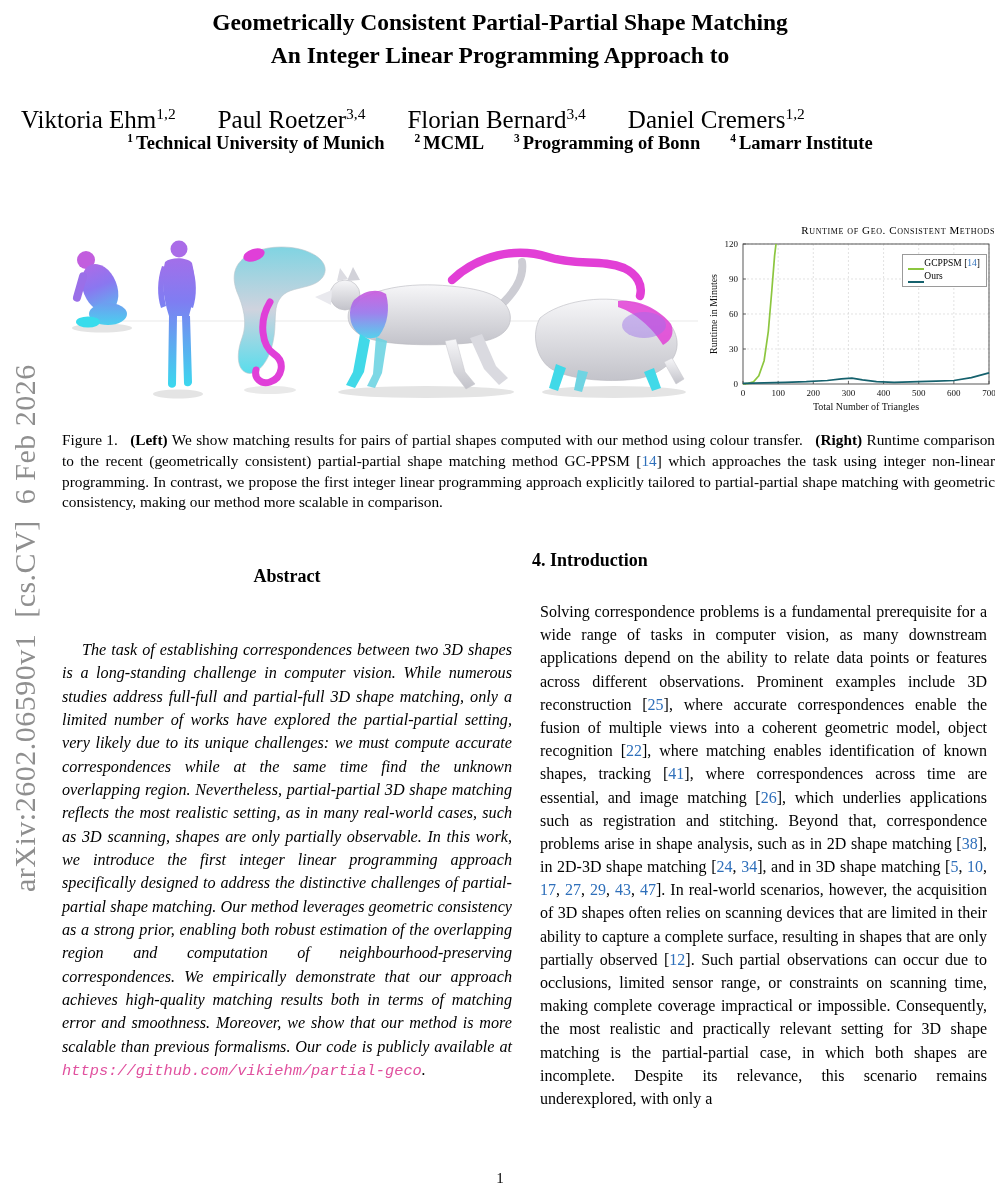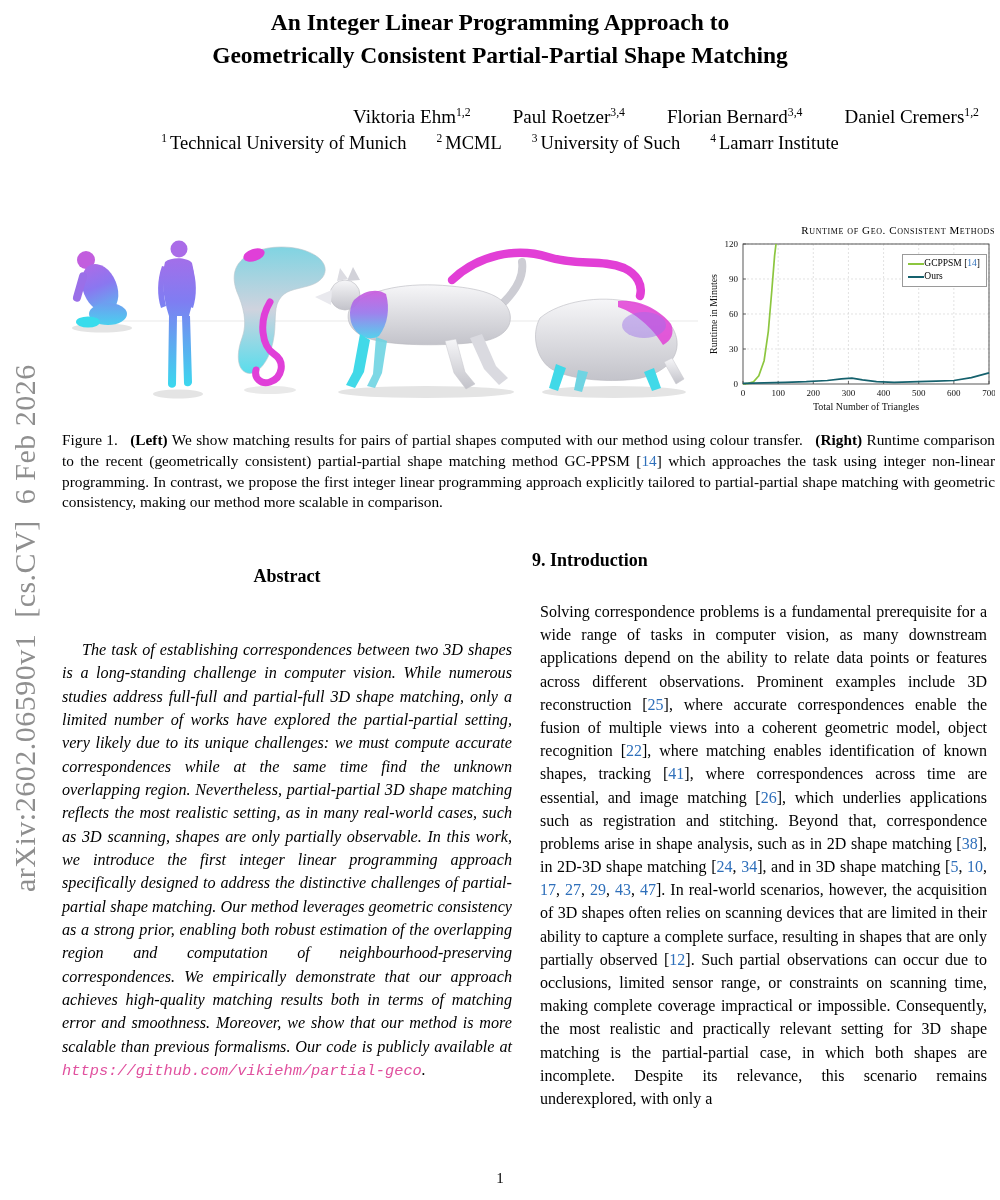--- a/index.html
+++ b/index.html
@@ -8,41 +8,41 @@
 
   
   .arxiv-banner{position:absolute;left:8px;top:892px;width:690px;
     transform:rotate(-90deg);transform-origin:0 0;
     font-size:30px;letter-spacing:0.5px;color:var(--arxiv,#8f8f8f);white-space:pre;}
 
   
   .paper-title{position:absolute;top:6px;left:0;right:0;margin:0;text-align:center;
     font-size:23.5px;font-weight:bold;line-height:1.42;}
   .paper-title .tline{display:block;}
-  .authors-row{position:absolute;top:106px;left:0;right:0;text-align:right;font-size:19px;}
+  .authors-row{position:absolute;top:106px;left:0;right:0;text-align:left;font-size:25px;}
   .author{margin:0 21px;white-space:nowrap;}
   .affiliations-row{position:absolute;top:133px;left:0;right:0;text-align:center;font-size:18.5px;}
-  .affil{margin:0 15px;white-space:nowrap;}
+  .affil{margin:0 15px;white-space:nowrap;font-weight:bold;}
   sup{font-size:0.62em;vertical-align:super;line-height:0;}
   .affil sup{margin-right:3px;}
 
   
   .figure-row{position:absolute;top:222px;left:58px;width:937px;height:200px;}
   .teaser{position:absolute;left:0;top:0;width:645px;height:195px;}
   .chart-block{position:absolute;right:0;top:2px;width:292px;height:196px;}
   .chart-title{text-align:right;font-size:11px;font-variant:small-caps;letter-spacing:0.6px;}
   .chart-svg{display:block;margin-top:2px;}
   .cg{stroke:#d6d6d6;stroke-width:0.7;stroke-dasharray:2 2;}
   .cf{fill:none;stroke:#454545;stroke-width:0.9;}
   .ct{stroke:#454545;stroke-width:0.8;}
   .cl{font:9px "Liberation Serif",serif;fill:#111;}
   .cal{font:10px "Liberation Serif",serif;fill:#111;}
   .chart-legend{position:absolute;top:30px;right:8px;background:#fff;border:1px solid #9a9a9a;
     padding:2px 6px 3px 5px;font-size:9.5px;line-height:13px;}
-  .legend-row{display:flex;align-items:center;white-space:nowrap;}
+  .legend-row{display:flex;align-items:flex-end;white-space:nowrap;}
   .legend-swatch{display:inline-block;width:16px;height:2px;}
 
   
   .figure-caption{position:absolute;top:430px;left:62px;width:933px;margin:0;
     font-size:15.3px;line-height:1.36;text-align:justify;hyphens:auto;}
 
   
   .columns{position:absolute;top:546px;left:62px;width:933px;height:626px;}
   .col{position:absolute;top:0;}
   .col-left{left:0;width:450px;}
@@ -63,25 +63,25 @@
   .page-number{position:absolute;top:1170px;left:0;right:0;text-align:center;font-size:15px;}
 </style>
 </head>
 <body>
 
 <div class="page">
 
   <div class="arxiv-banner">arXiv:2602.06590v1  [cs.CV]  6 Feb 2026</div>
 
   <h1 class="paper-title">
+    <span class="tline">Geometrically Consistent Partial-Partial Shape Matching</span>
     <span class="tline">An Integer Linear Programming Approach to</span>
-    <span class="tline">Geometrically Consistent Partial-Partial Shape Matching</span>
   </h1>
   <div class="authors-row"><span class="author"><span>Viktoria Ehm</span><sup>1,2</sup></span><span class="author"><span>Paul Roetzer</span><sup>3,4</sup></span><span class="author"><span>Florian Bernard</span><sup>3,4</sup></span><span class="author"><span>Daniel Cremers</span><sup>1,2</sup></span></div>
-  <div class="affiliations-row"><span class="affil"><sup>1</sup><span>Technical University of Munich</span></span><span class="affil"><sup>2</sup><span>MCML</span></span><span class="affil"><sup>3</sup><span>University of Such</span></span><span class="affil"><sup>4</sup><span>Lamarr Institute</span></span></div>
+  <div class="affiliations-row"><span class="affil"><sup>1</sup><span>Technical University of Munich</span></span><span class="affil"><sup>2</sup><span>MCML</span></span><span class="affil"><sup>3</sup><span>Programming of Bonn</span></span><span class="affil"><sup>4</sup><span>Lamarr Institute</span></span></div>
 
   <div class="figure-row">
 
     <svg class="teaser" viewBox="0 0 645 195" aria-hidden="true">
       <defs>
         <linearGradient id="gA" gradientUnits="userSpaceOnUse" x1="0" y1="26" x2="0" y2="110">
           <stop offset="0" stop-color="#c064e2"></stop>
             <stop offset="0.45" stop-color="#8a77f0"></stop>
             <stop offset="1" stop-color="#3fdfef"></stop>
         </linearGradient>
@@ -216,19 +216,19 @@
   </div>
 
   <p class="figure-caption"><span>Figure 1.  </span><span class="seg-bold">(Left)</span><span> We show matching results for pairs of partial shapes computed with our method using colour transfer. </span><span class="seg-bold">(Right)</span><span> Runtime comparison to the recent (geometrically consistent) partial-partial shape matching method GC-PPSM [</span><span class="seg-cite">14</span><span>] which approaches the task using integer non-linear programming. In contrast, we propose the first integer </span><span class="seg-italic">linear</span><span> programming approach explicitly tailored to partial-partial shape matching with geometric consistency, making our method more scalable in comparison.</span></p>
 
   <div class="columns">
     <section class="col col-left">
       <h2 class="abstract-heading">Abstract</h2>
       <p class="abstract-text"><span>The task of establishing correspondences between two 3D shapes is a long-standing challenge in computer vision. While numerous studies address full-full and partial-full 3D shape matching, only a limited number of works have explored the partial-partial setting, very likely due to its unique challenges: we must compute accurate correspondences while at the same time find the unknown overlapping region. Nevertheless, partial-partial 3D shape matching reflects the most realistic setting, as in many real-world cases, such as 3D scanning, shapes are only partially observable. In this work, we introduce the first integer linear programming approach specifically designed to address the distinctive challenges of partial-partial shape matching. Our method leverages geometric consistency as a strong prior, enabling both robust estimation of the overlapping region and computation of neighbourhood-preserving correspondences. We empirically demonstrate that our approach achieves high-quality matching results both in terms of matching error and smoothness. Moreover, we show that our method is more scalable than previous formalisms. Our code is publicly available at </span><span class="seg-url">https://github.com/vikiehm/partial-geco</span><span>.</span></p>
     </section>
     <section class="col col-right">
-      <h2 class="intro-heading">9. Introduction</h2>
+      <h2 class="intro-heading">4. Introduction</h2>
       <p class="intro-text"><span>Solving correspondence problems is a fundamental prerequisite for a wide range of tasks in computer vision, as many downstream applications depend on the ability to relate data points or features across different observations. Prominent examples include 3D reconstruction [</span><span class="seg-cite">25</span><span>], where accurate correspondences enable the fusion of multiple views into a coherent geometric model, object recognition [</span><span class="seg-cite">22</span><span>], where matching enables identification of known shapes, tracking [</span><span class="seg-cite">41</span><span>], where correspondences across time are essential, and image matching [</span><span class="seg-cite">26</span><span>], which underlies applications such as registration and stitching. Beyond that, correspondence problems arise in shape analysis, such as in 2D shape matching [</span><span class="seg-cite">38</span><span>], in 2D-3D shape matching [</span><span class="seg-cite">24</span><span>, </span><span class="seg-cite">34</span><span>], and in 3D shape matching [</span><span class="seg-cite">5</span><span>, </span><span class="seg-cite">10</span><span>, </span><span class="seg-cite">17</span><span>, </span><span class="seg-cite">27</span><span>, </span><span class="seg-cite">29</span><span>, </span><span class="seg-cite">43</span><span>, </span><span class="seg-cite">47</span><span>]. In real-world scenarios, however, the acquisition of 3D shapes often relies on scanning devices that are limited in their ability to capture a complete surface, resulting in shapes that are only partially observed [</span><span class="seg-cite">12</span><span>]. Such partial observations can occur due to occlusions, limited sensor range, or constraints on scanning time, making complete coverage impractical or impossible. Consequently, the most realistic and practically relevant setting for 3D shape matching is the partial-partial case, in which both shapes are incomplete. Despite its relevance, this scenario remains underexplored, with only a</span></p>
     </section>
   </div>
 
   <div class="page-number">1</div>
 </div>
 
 </body></html>

